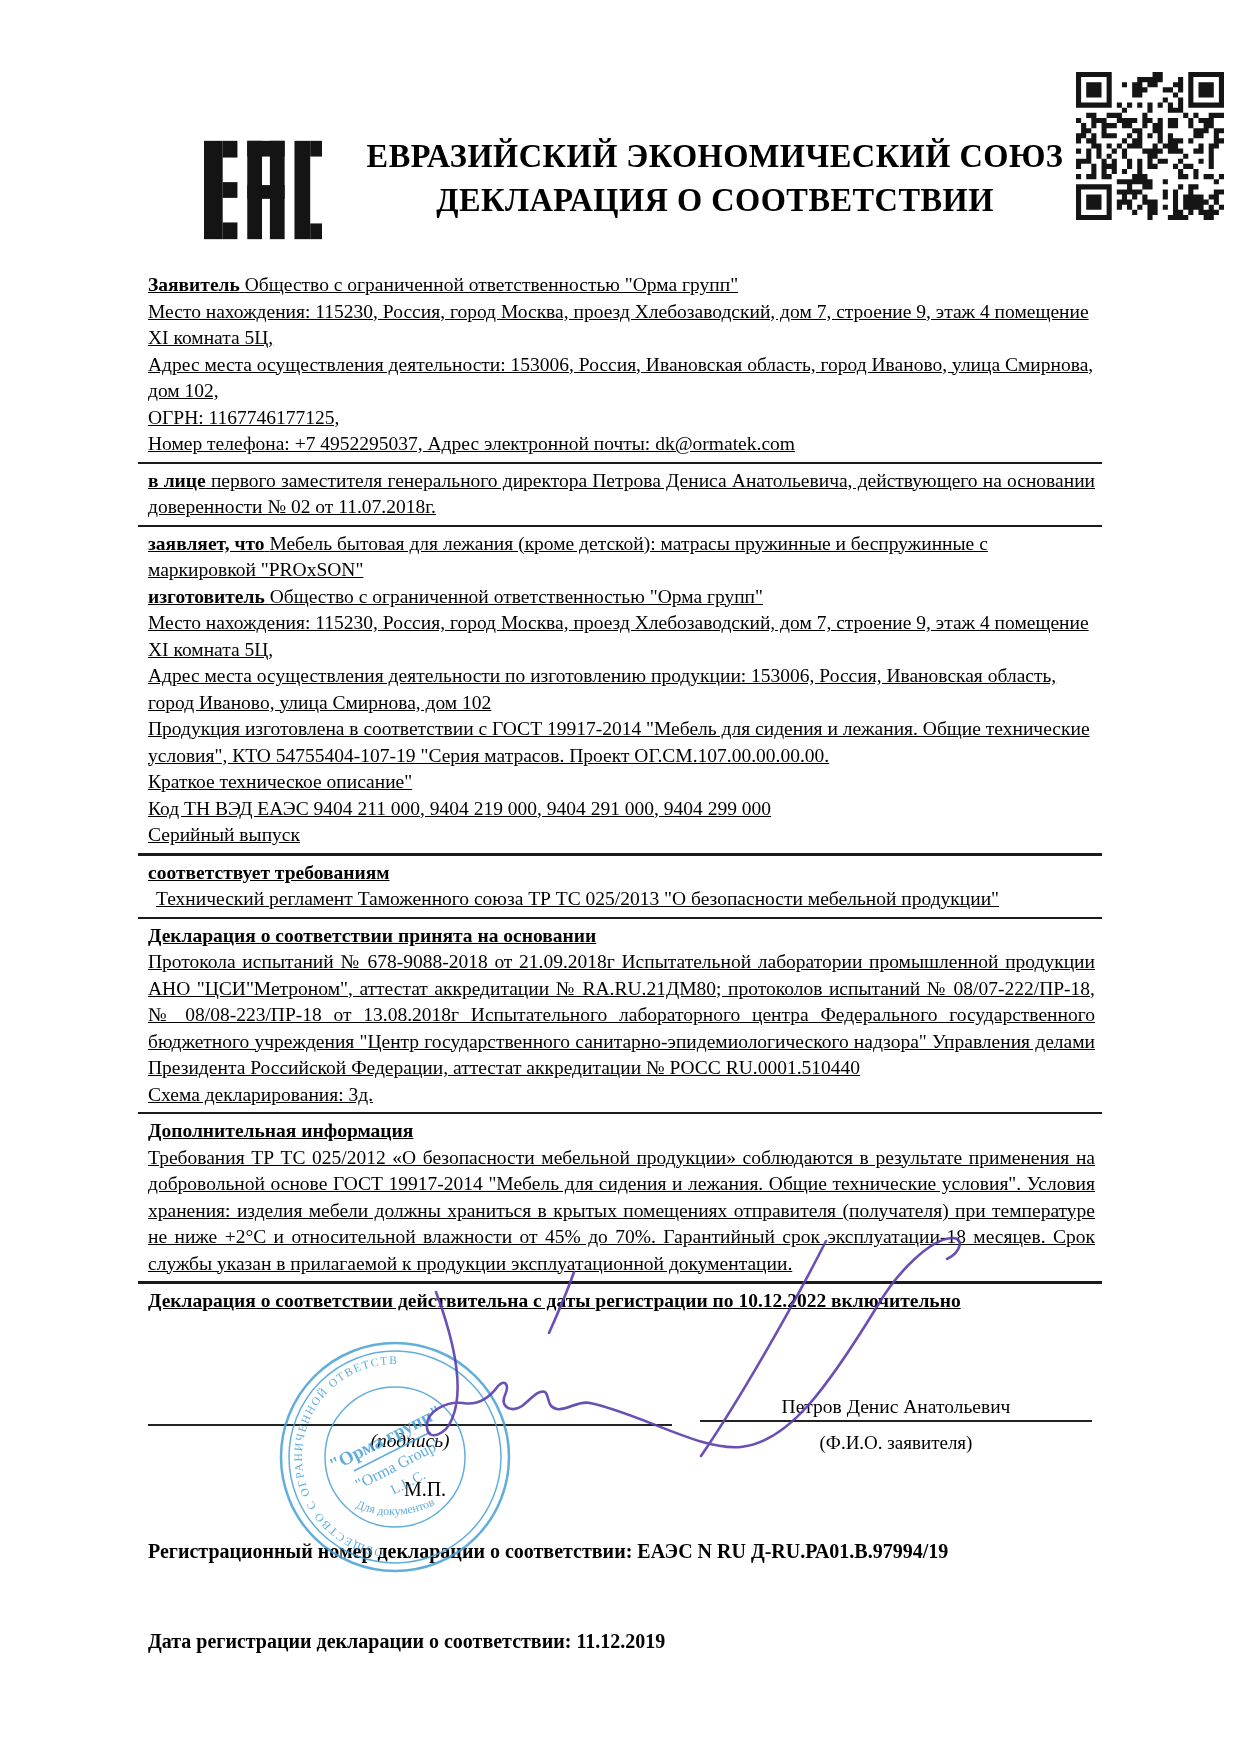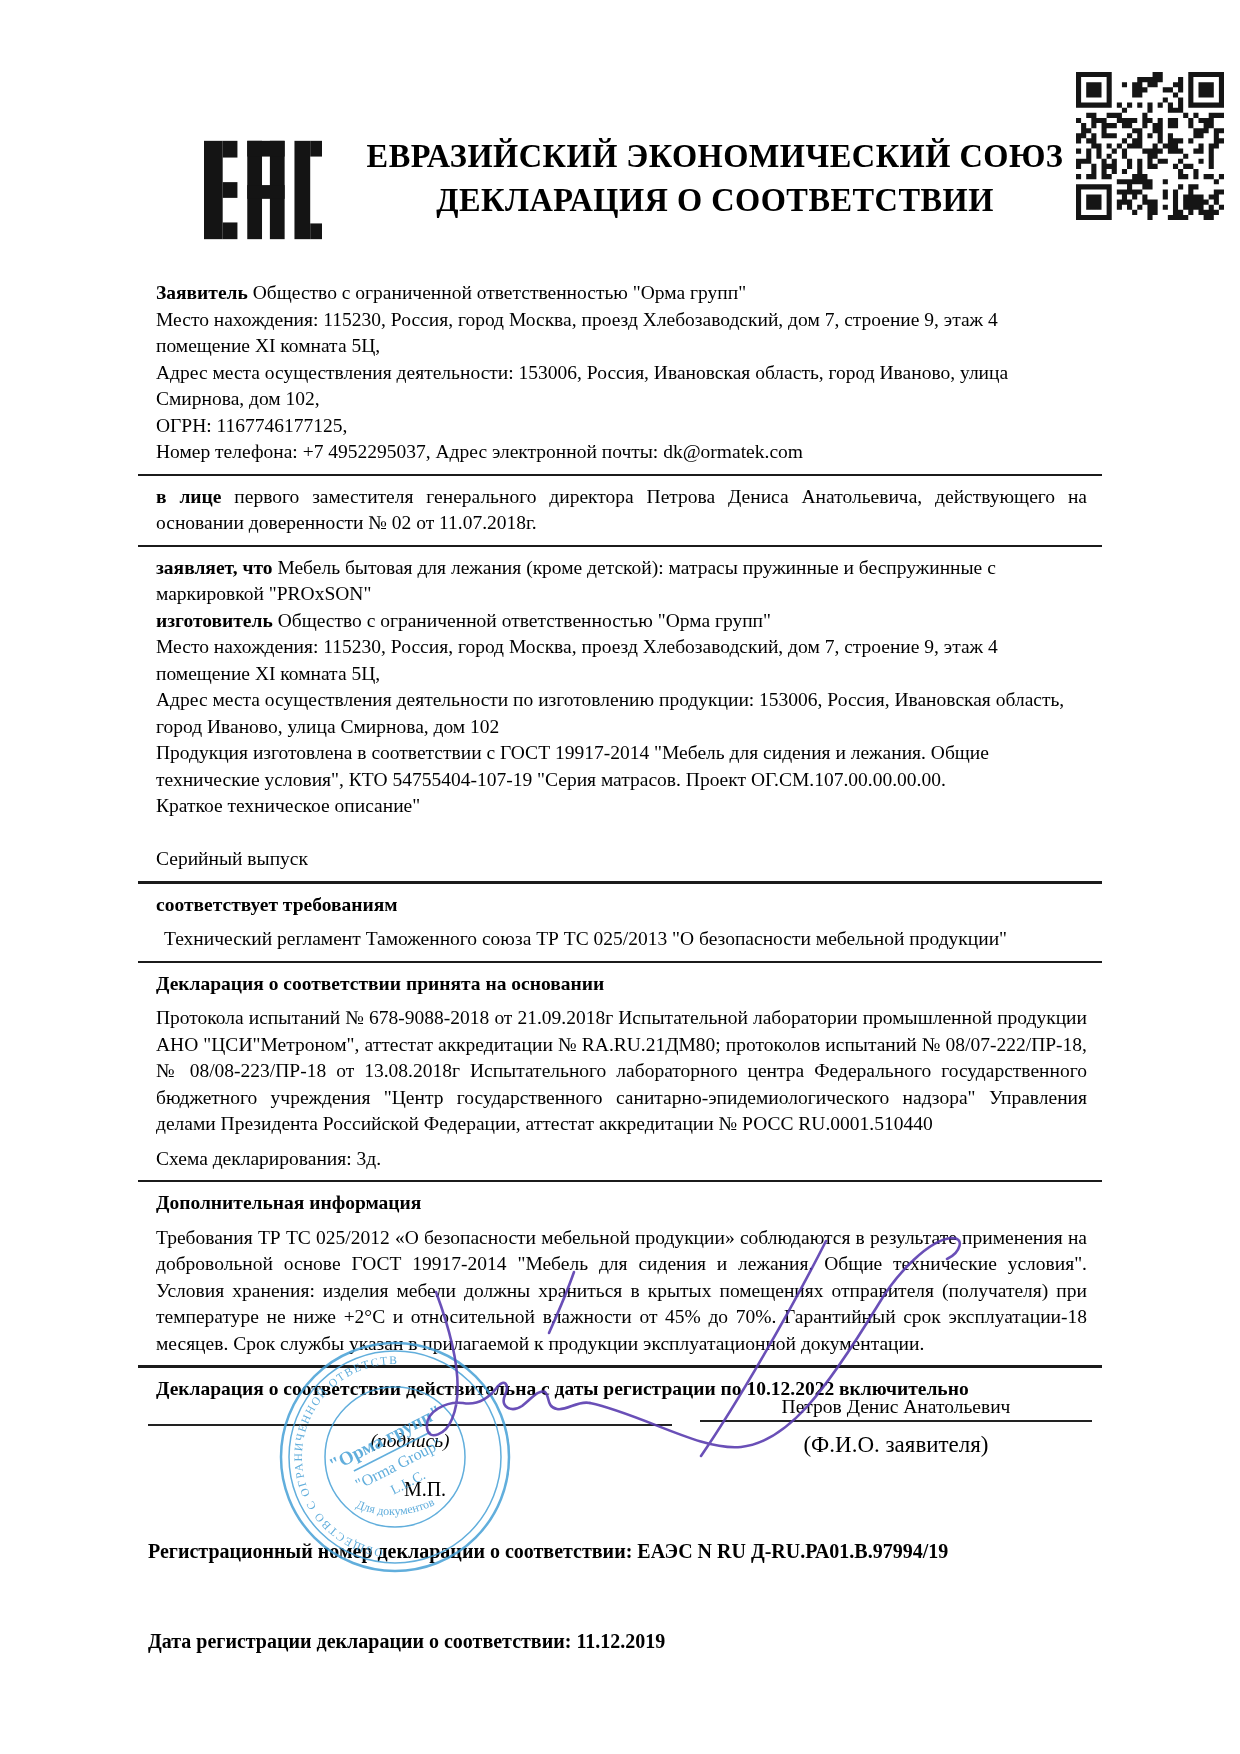--- a/index.html
+++ b/index.html
@@ -5,34 +5,34 @@
   html,body{margin:0;padding:0;background:#888;}
   .page{position:relative;width:1240px;height:1754px;margin:0 auto;background:#ffffff;
         font-family:"Liberation Serif","DejaVu Serif",serif;color:#000000;overflow:hidden;}
   
   .eac-logo{position:absolute;left:204px;top:140px;width:118px;height:100px;}
   .title{position:absolute;left:320px;top:134px;width:790px;text-align:center;
          font-weight:bold;font-size:33px;line-height:44px;transform:scaleX(.98);letter-spacing:.5px;}
   .qr{position:absolute;left:1076px;top:72px;width:148px;height:148px;}
   
   .doc{position:absolute;left:148px;top:272px;width:947px;font-size:19.5px;line-height:26.5px;}
-  .doc p{margin:8px;}
+  .doc p{margin:0;text-decoration:underline;}
   .doc b{font-weight:bold;}
   .rule{border:0;border-top:2px solid #1b1b1b;margin:4px 0 4px -10px;width:964px;}
   .rule.thick{border-top-width:3px;}
   .h-bold{font-weight:bold;}
   .just{text-align:justify;}
   .indent{padding-left:8px;}
   .mt6{margin-top:4px;}
   
   .sigline-left{position:absolute;left:148px;top:1424px;width:524px;border-top:2px solid #222;}
   .sign-caption{position:absolute;left:148px;top:1430px;width:524px;text-align:center;font-size:19.5px;font-style:italic;}
   .fio-name{position:absolute;left:700px;top:1396px;width:392px;text-align:center;font-size:19.5px;
             border-bottom:2px solid #222;padding-bottom:2px;}
-  .fio-caption{position:absolute;left:700px;top:1432px;width:392px;text-align:center;font-size:23px;}
+  .fio-caption{position:absolute;left:700px;top:1432px;width:392px;text-align:center;font-size:19px;}
   .mp{position:absolute;left:300px;top:1478px;width:250px;text-align:center;font-size:20px;}
   .regnum{position:absolute;left:148px;top:1540px;width:1000px;font-weight:bold;font-size:20px;}
   .regdate{position:absolute;left:148px;top:1596px;width:1000px;font-weight:bold;font-size:20px;margin-top:34px;}
   .stamp{position:absolute;left:268px;top:1330px;width:254px;height:254px;opacity:.85;}
   .signature-overlay{position:absolute;left:0;top:0;width:1240px;height:1754px;pointer-events:none;}
 </style>
 </head>
 <body>
 
 <div class="page">
@@ -71,21 +71,21 @@
     </p>
     <hr class="rule">
     <p class="just"><b>в лице</b> <span>первого заместителя генерального директора Петрова Дениса Анатольевича, действующего на основании доверенности № 02 от 11.07.2018г.</span></p>
     <hr class="rule">
     <p><b>заявляет, что</b> <span>Мебель бытовая для лежания (кроме детской): матрасы пружинные и беспружинные с маркировкой "PROxSON"</span><br>
       <b>изготовитель</b> <span>Общество с ограниченной ответственностью "Орма групп"</span><br>
       <span>Место нахождения: 115230, Россия, город Москва, проезд Хлебозаводский, дом 7, строение 9, этаж 4 помещение XI комната 5Ц,</span><br>
       <span>Адрес места осуществления деятельности по изготовлению продукции: 153006, Россия, Ивановская область, город Иваново, улица Смирнова, дом 102</span><br>
       <span>Продукция изготовлена в соответствии с ГОСТ 19917-2014 "Мебель для сидения и лежания. Общие технические условия", КТО 54755404-107-19 "Серия матрасов. Проект ОГ.СМ.107.00.00.00.00.</span><br>
       <span>Краткое техническое описание"</span><br>
-      <br>
+      <span>Код ТН ВЭД ЕАЭС 9404 211 000, 9404 219 000, 9404 291 000, 9404 299 000</span><br>
       <span>Серийный выпуск</span>
     </p>
     <hr class="rule thick">
     <p class="h-bold">соответствует требованиям</p>
     <p class="just indent mt6">Технический регламент Таможенного союза ТР ТС 025/2013 "О безопасности мебельной продукции"</p>
     <hr class="rule">
     <p class="h-bold">Декларация о соответствии принята на основании</p>
     <p class="just">Протокола испытаний № 678-9088-2018 от 21.09.2018г Испытательной лаборатории промышленной продукции АНО "ЦСИ"Метроном", аттестат аккредитации № RA.RU.21ДМ80; протоколов испытаний № 08/07-222/ПР-18, № 08/08-223/ПР-18 от 13.08.2018г Испытательного лабораторного центра Федерального государственного бюджетного учреждения "Центр государственного санитарно-эпидемиологического надзора" Управления делами Президента Российской Федерации, аттестат аккредитации № РОСС RU.0001.510440</p>
     <p>Схема декларирования: 3д.</p>
     <hr class="rule">

